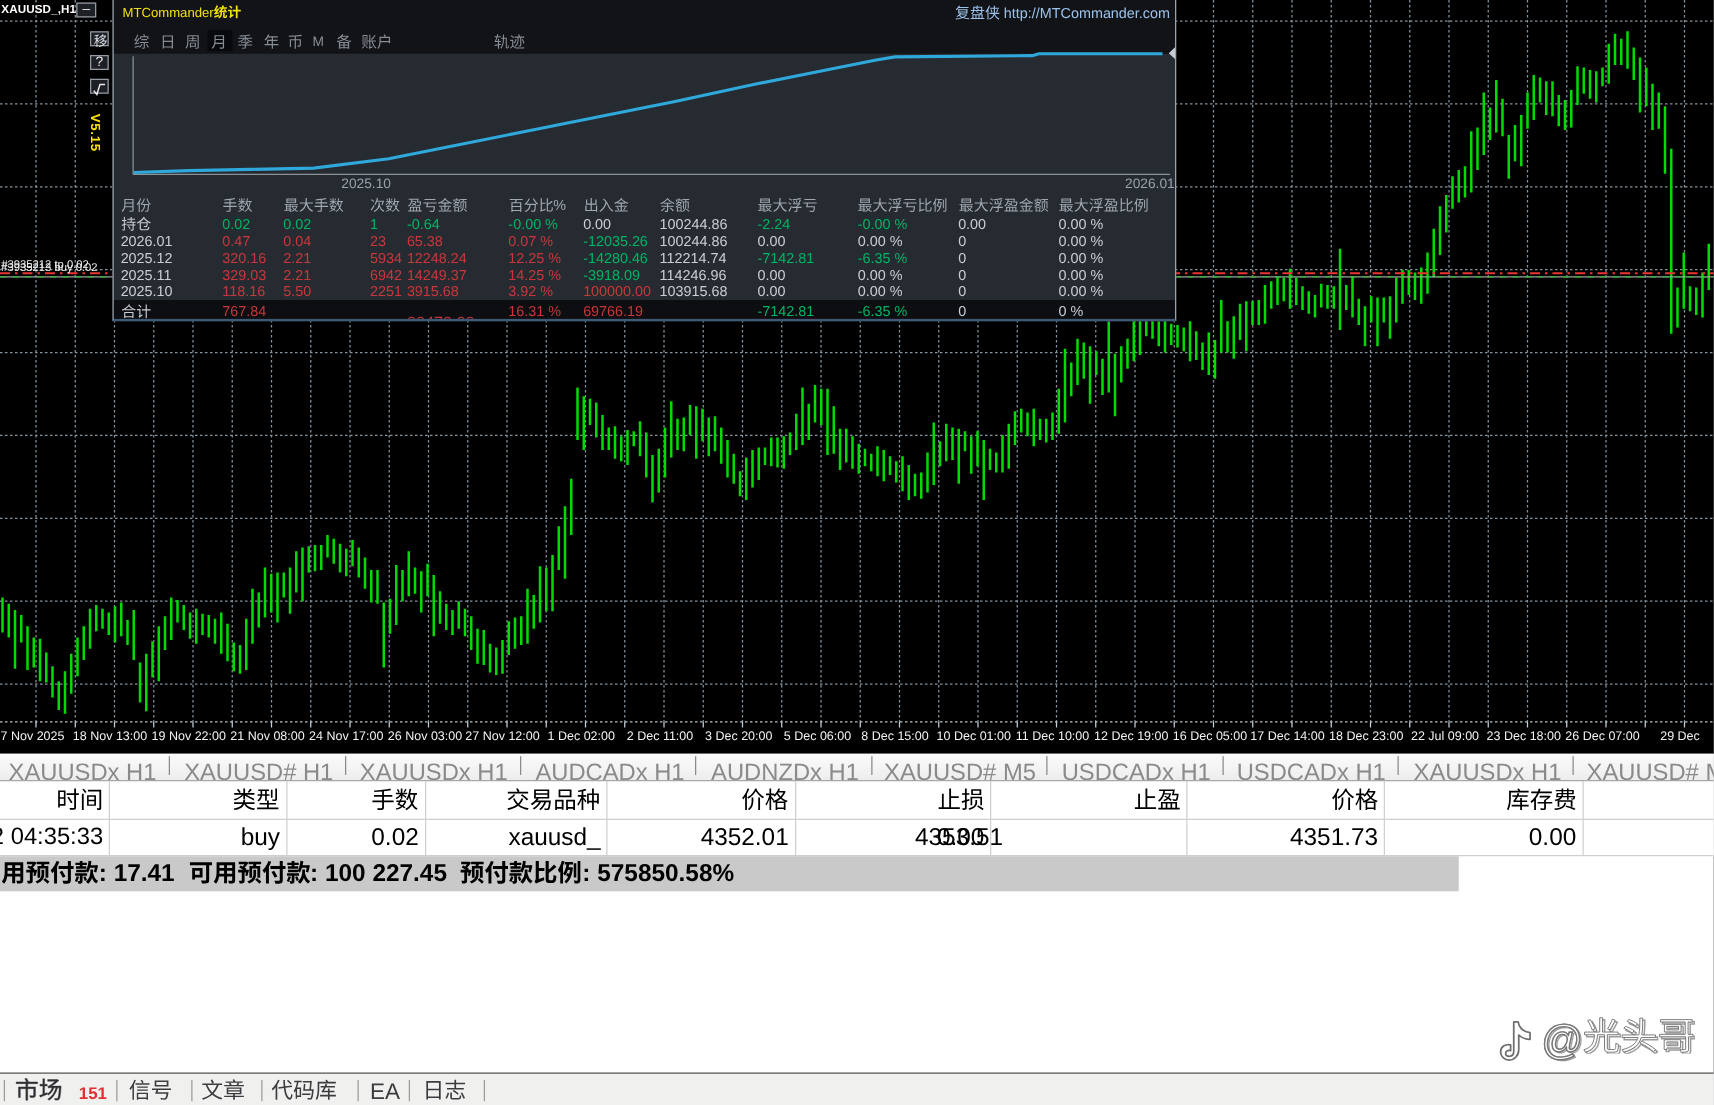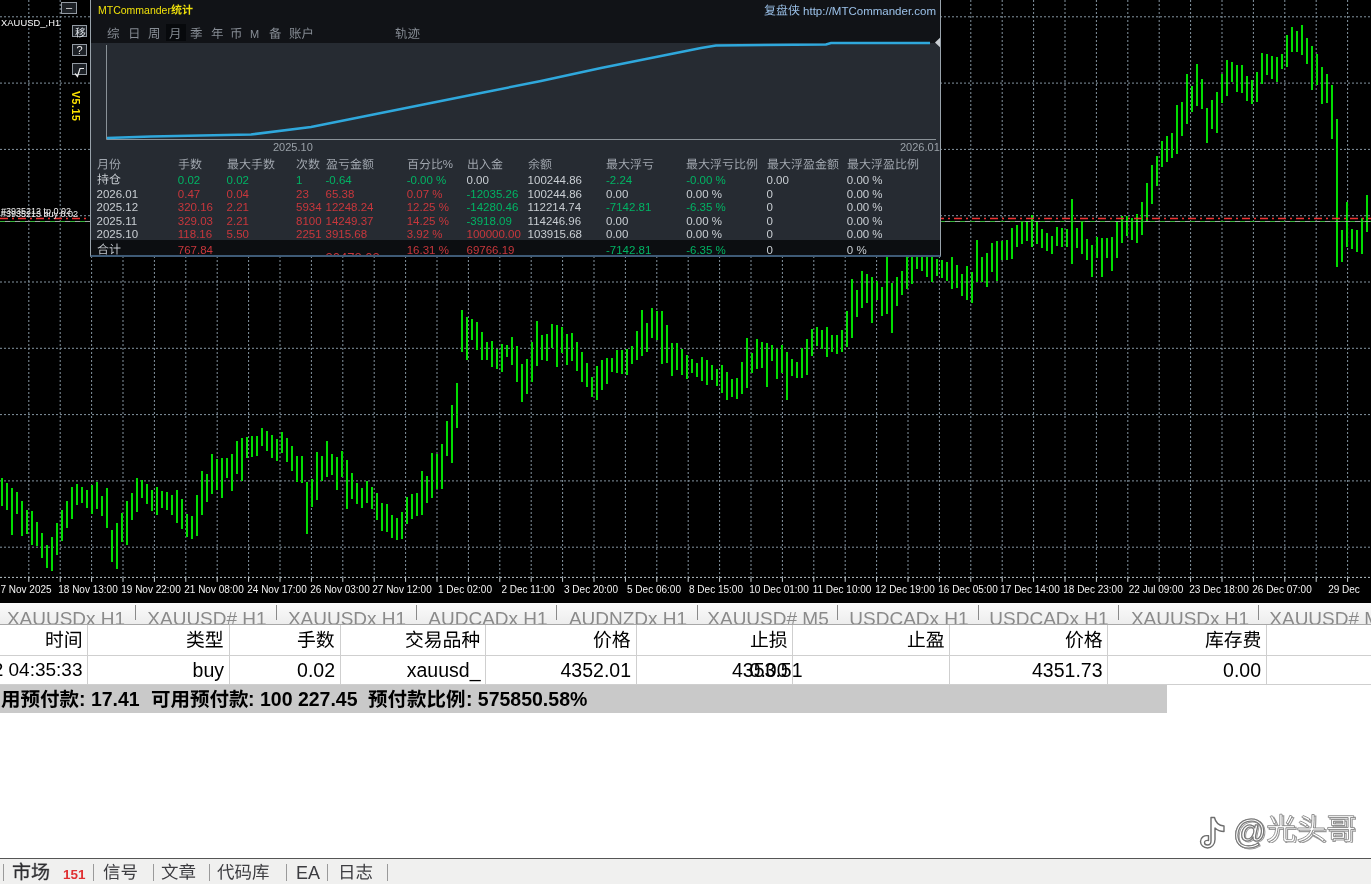--- a/index.html
+++ b/index.html
@@ -201,21 +201,21 @@
     <span style="position:absolute;left:842px;top:584px;transform:translateX(-50%);color:#f2f2f2;font-size:10px;white-space:nowrap">11 Dec 10:00</span>
     <span style="position:absolute;left:905px;top:584px;transform:translateX(-50%);color:#f2f2f2;font-size:10px;white-space:nowrap">12 Dec 19:00</span>
     <span style="position:absolute;left:968px;top:584px;transform:translateX(-50%);color:#f2f2f2;font-size:10px;white-space:nowrap">16 Dec 05:00</span>
     <span style="position:absolute;left:1030px;top:584px;transform:translateX(-50%);color:#f2f2f2;font-size:10px;white-space:nowrap">17 Dec 14:00</span>
     <span style="position:absolute;left:1093px;top:584px;transform:translateX(-50%);color:#f2f2f2;font-size:10px;white-space:nowrap">18 Dec 23:00</span>
     <span style="position:absolute;left:1156px;top:584px;transform:translateX(-50%);color:#f2f2f2;font-size:10px;white-space:nowrap">22 Jul 09:00</span>
     <span style="position:absolute;left:1219px;top:584px;transform:translateX(-50%);color:#f2f2f2;font-size:10px;white-space:nowrap">23 Dec 18:00</span>
     <span style="position:absolute;left:1282px;top:584px;transform:translateX(-50%);color:#f2f2f2;font-size:10px;white-space:nowrap">26 Dec 07:00</span>
     <span style="position:absolute;left:1344px;top:584px;transform:translateX(-50%);color:#f2f2f2;font-size:10px;white-space:nowrap">29 Dec</span>
   </div>
-<span style="position:absolute;left:1px;top:18px;color:#fff;font-size:9.3px;font-weight:normal;letter-spacing:0.1px">XAUUSD_,H1</span>
+<span style="position:absolute;left:1px;top:2px;color:#fff;font-size:9.3px;font-weight:bold;letter-spacing:0.1px">XAUUSD_,H1</span>
 <div style="position:absolute;background:#1d2126;border:1px solid #939aa2;color:#e8e8e8;text-align:center;left:61px;top:2px;width:16px;height:12px;font-size:11px;line-height:9px">–</div>
 <div style="position:absolute;background:#1d2126;border:1px solid #939aa2;color:#e8e8e8;text-align:center;left:72px;top:25px;width:15px;height:12px">
     <svg style="position:absolute;left:1.5px;top:0.5px;" width="11.0" height="11.0" viewBox="0 -880 1000 1000" fill="#dde2e8">
       <use href="#g0" x="0"></use>
     </svg>
   </div>
 <div style="position:absolute;background:#1d2126;border:1px solid #939aa2;color:#e8e8e8;text-align:center;left:72px;top:44px;width:15px;height:12px;font-size:11px;line-height:11px">?</div>
 <div style="position:absolute;background:#1d2126;border:1px solid #939aa2;color:#e8e8e8;text-align:center;left:72px;top:63px;width:15px;height:12px"><svg width="13" height="11">
       <path d="M2 6.5 L4.5 9.5 L7 1.5 L11 1.5" stroke="#e8e8e8" stroke-width="1.2" fill="none"></path>
     </svg></div>
@@ -379,21 +379,21 @@
     <span style="position:absolute;left:315.7px;top:201.1px;font-size:11.5px;color:#c8373c;white-space:nowrap">12.25 %</span>
     <span style="position:absolute;left:375.5px;top:201.1px;font-size:11.5px;color:#00b464;white-space:nowrap">-14280.46</span>
     <span style="position:absolute;left:436.6px;top:201.1px;font-size:11.5px;color:#c9ced3;white-space:nowrap">112214.74</span>
     <span style="position:absolute;left:515.0px;top:201.1px;font-size:11.5px;color:#00b464;white-space:nowrap">-7142.81</span>
     <span style="position:absolute;left:595.2px;top:201.1px;font-size:11.5px;color:#00b464;white-space:nowrap">-6.35 %</span>
     <span style="position:absolute;left:675.5px;top:201.1px;font-size:11.5px;color:#c9ced3;white-space:nowrap">0</span>
     <span style="position:absolute;left:755.8px;top:201.1px;font-size:11.5px;color:#c9ced3;white-space:nowrap">0.00 %</span>
     <span style="position:absolute;left:5.5px;top:214.7px;font-size:11.5px;color:#c9ced3;white-space:nowrap">2025.11</span>
     <span style="position:absolute;left:86.8px;top:214.7px;font-size:11.5px;color:#c8373c;white-space:nowrap">329.03</span>
     <span style="position:absolute;left:135.6px;top:214.7px;font-size:11.5px;color:#c8373c;white-space:nowrap">2.21</span>
-    <span style="position:absolute;left:205.0px;top:214.7px;font-size:11.5px;color:#c8373c;white-space:nowrap">8100</span>
+    <span style="position:absolute;left:205.0px;top:214.7px;font-size:11.5px;color:#c8373c;white-space:nowrap">6942</span>
     <span style="position:absolute;left:234.5px;top:214.7px;font-size:11.5px;color:#c8373c;white-space:nowrap">14249.37</span>
     <span style="position:absolute;left:315.7px;top:214.7px;font-size:11.5px;color:#c8373c;white-space:nowrap">14.25 %</span>
     <span style="position:absolute;left:375.5px;top:214.7px;font-size:11.5px;color:#00b464;white-space:nowrap">-3918.09</span>
     <span style="position:absolute;left:436.6px;top:214.7px;font-size:11.5px;color:#c9ced3;white-space:nowrap">114246.96</span>
     <span style="position:absolute;left:515.0px;top:214.7px;font-size:11.5px;color:#c9ced3;white-space:nowrap">0.00</span>
     <span style="position:absolute;left:595.2px;top:214.7px;font-size:11.5px;color:#c9ced3;white-space:nowrap">0.00 %</span>
     <span style="position:absolute;left:675.5px;top:214.7px;font-size:11.5px;color:#c9ced3;white-space:nowrap">0</span>
     <span style="position:absolute;left:755.8px;top:214.7px;font-size:11.5px;color:#c9ced3;white-space:nowrap">0.00 %</span>
     <span style="position:absolute;left:5.5px;top:228.3px;font-size:11.5px;color:#c9ced3;white-space:nowrap">2025.10</span>
     <span style="position:absolute;left:86.8px;top:228.3px;font-size:11.5px;color:#c8373c;white-space:nowrap">118.16</span>

